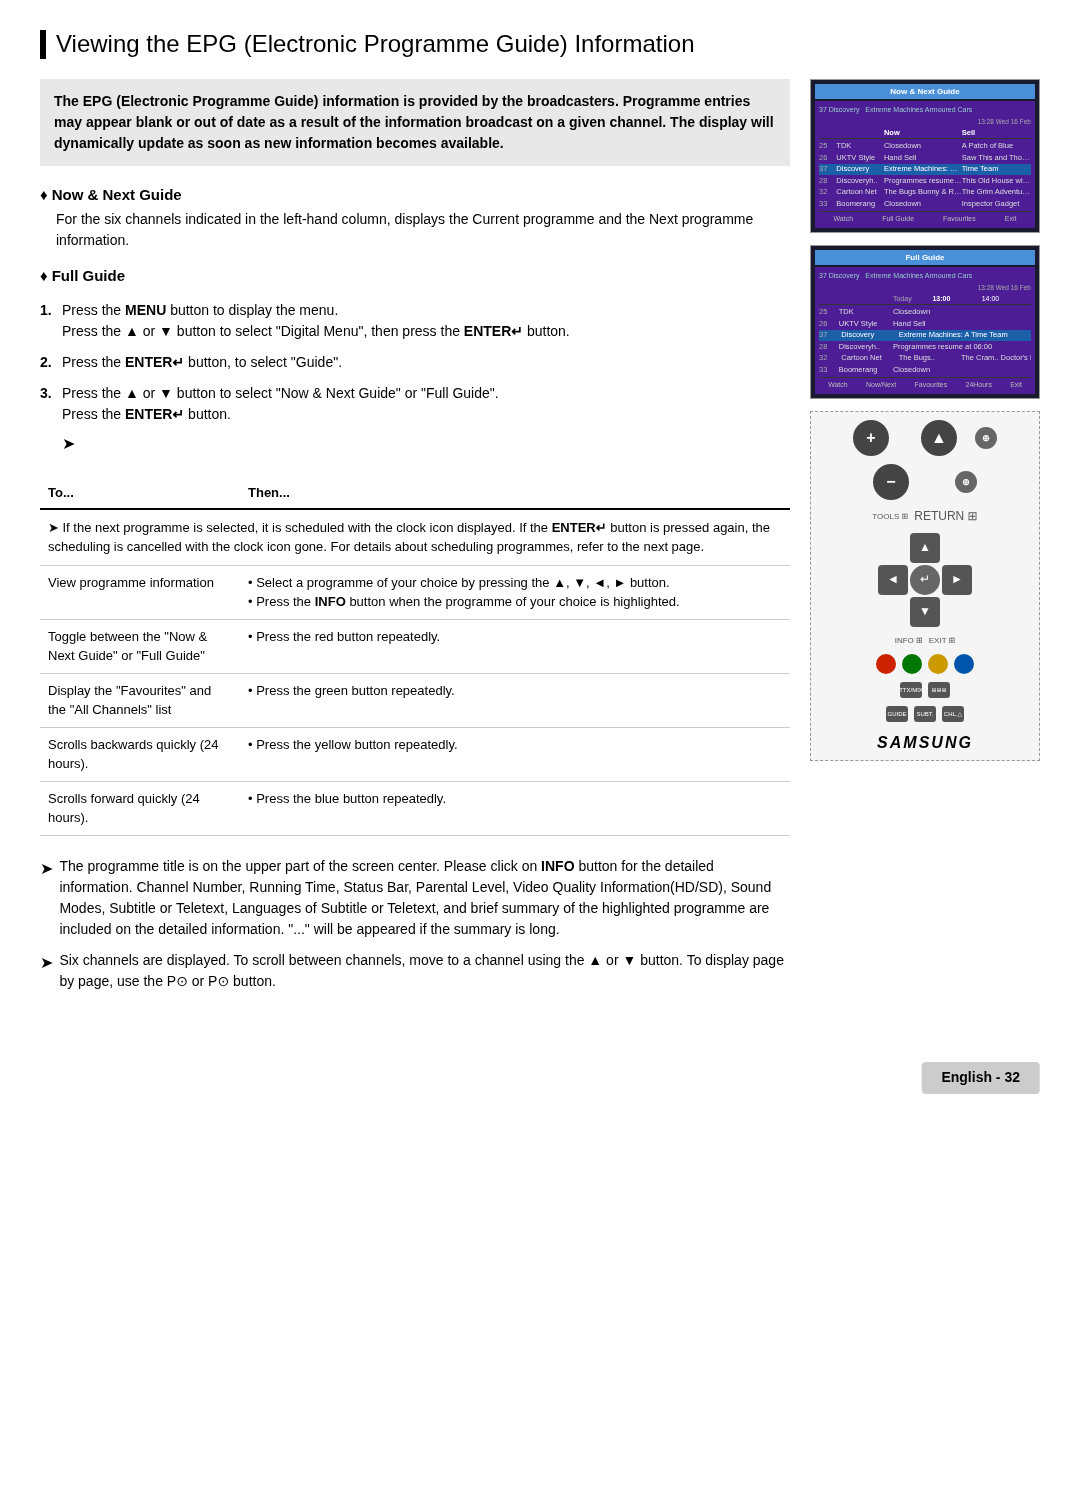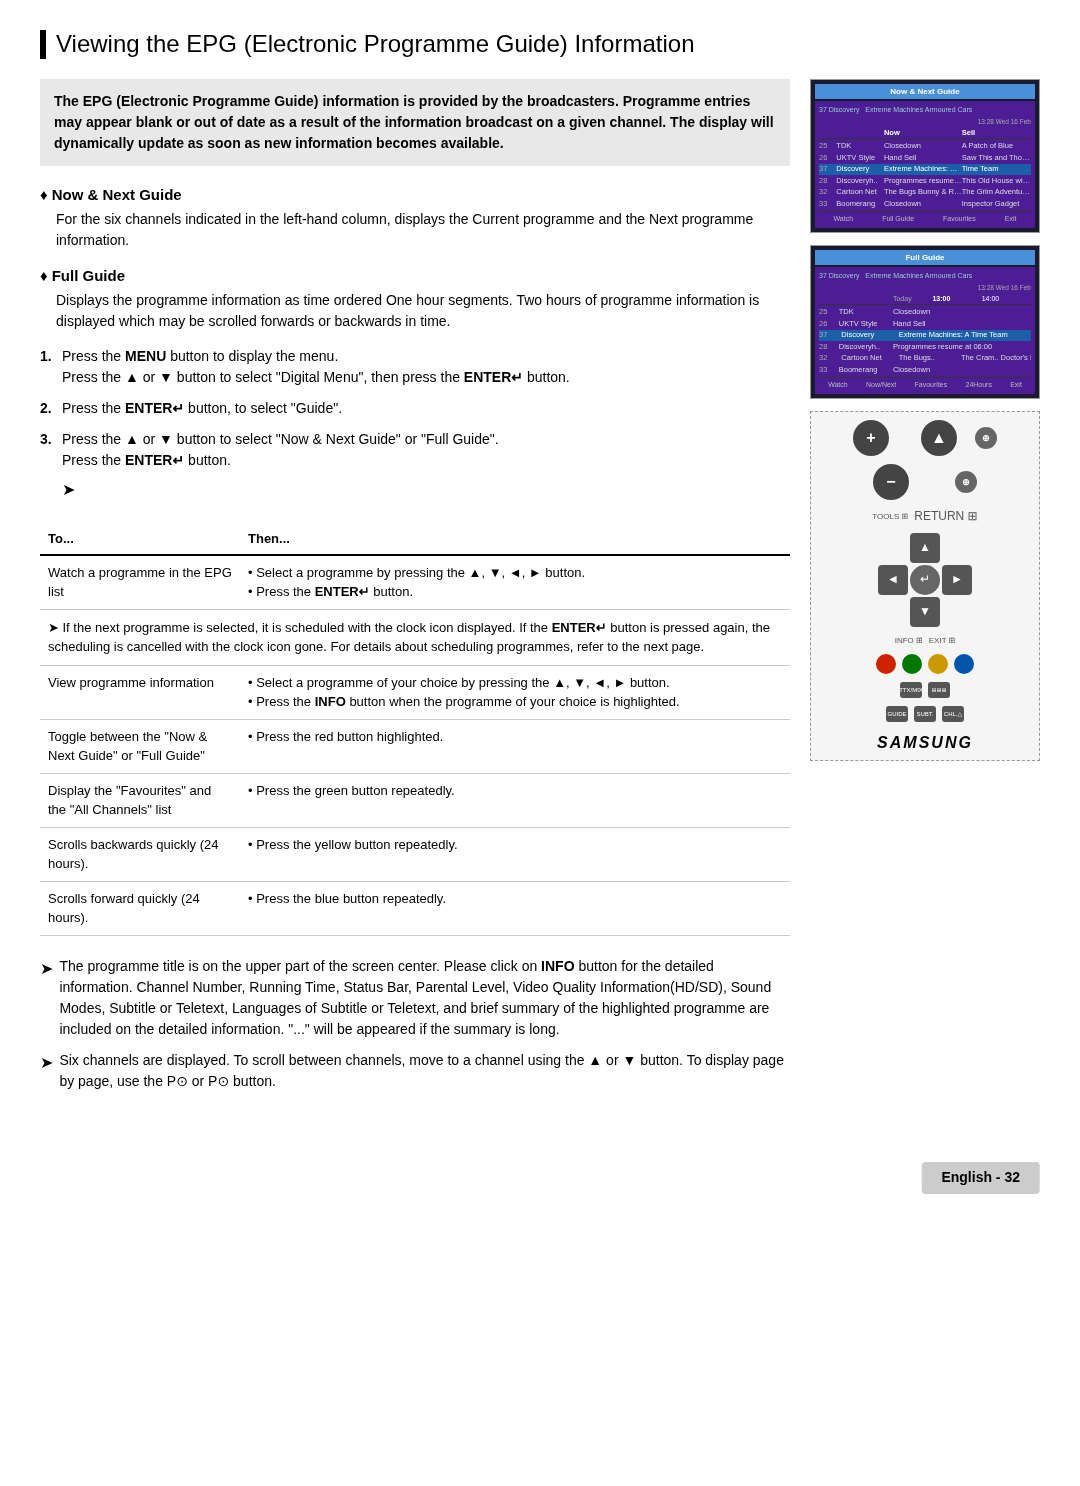--- a/index.html
+++ b/index.html
@@ -275,21 +275,20 @@
     <div class="intro-box">The EPG (Electronic Programme Guide) information is provided by the broadcasters. Programme entries may appear blank or out of date as a result of the information broadcast on a given channel. The display will dynamically update as soon as new information becomes available.</div>
 
     <div class="section-header">
       <span class="diamond">♦</span><span>Now &amp; Next Guide</span>
     </div>
     <div class="section-desc">For the six channels indicated in the left-hand column, displays the Current programme and the Next programme information.</div>
 
     <div class="section-header">
       <span class="diamond">♦</span><span>Full Guide</span>
     </div>
-    <div class="section-desc">Displays the programme information as time ordered One hour segments. Two hours of programme information is displayed which may be scrolled forwards or backwards in time.</div>
 
     <div class="steps">
 
       <div class="step">
         <span class="step-num bold">1.</span>
         <div class="step-content">
           Press the <span class="bold">MENU</span> button to display the menu.<br>
           Press the ▲ or ▼ button to select "Digital Menu", then press the <span class="bold">ENTER<span class="enter-sym">↵</span></span> button.
         </div>
       </div>
@@ -316,45 +315,38 @@
 
     <table class="epg-table">
       <thead>
         <tr>
           <th class="col-to">To...</th>
           <th class="col-then">Then...</th>
         </tr>
       </thead>
       <tbody>
 
-        <tr>
-          <td>Watch a programme in the EPG list</td>
-          <td>
-            • Select a programme by pressing the ▲, ▼, ◄, ► button.<br>
-            • Press the <span class="bold">ENTER<span class="enter-sym">↵</span></span> button.
-          </td>
-        </tr>
 
         <tr class="note-row">
           <td colspan="2">
             ➤ If the next programme is selected, it is scheduled with the clock icon displayed. If the <span class="bold">ENTER<span class="enter-sym">↵</span></span> button is pressed again, the scheduling is cancelled with the clock icon gone. For details about scheduling programmes, refer to the next page.
           </td>
         </tr>
 
         <tr>
           <td>View programme information</td>
           <td>
             • Select a programme of your choice by pressing the ▲, ▼, ◄, ► button.<br>
             • Press the <span class="bold">INFO</span> button when the programme of your choice is highlighted.
           </td>
         </tr>
 
         <tr>
           <td>Toggle between the "Now &amp; Next Guide" or "Full Guide"</td>
-          <td>• Press the red button highlighted.</td>
+          <td>• Press the red button repeatedly.</td>
         </tr>
 
         <tr>
           <td>Display the "Favourites" and the "All Channels" list</td>
           <td>• Press the green button repeatedly.</td>
         </tr>
 
         <tr>
           <td>Scrolls backwards quickly (24 hours).</td>
           <td>• Press the yellow button repeatedly.</td>

